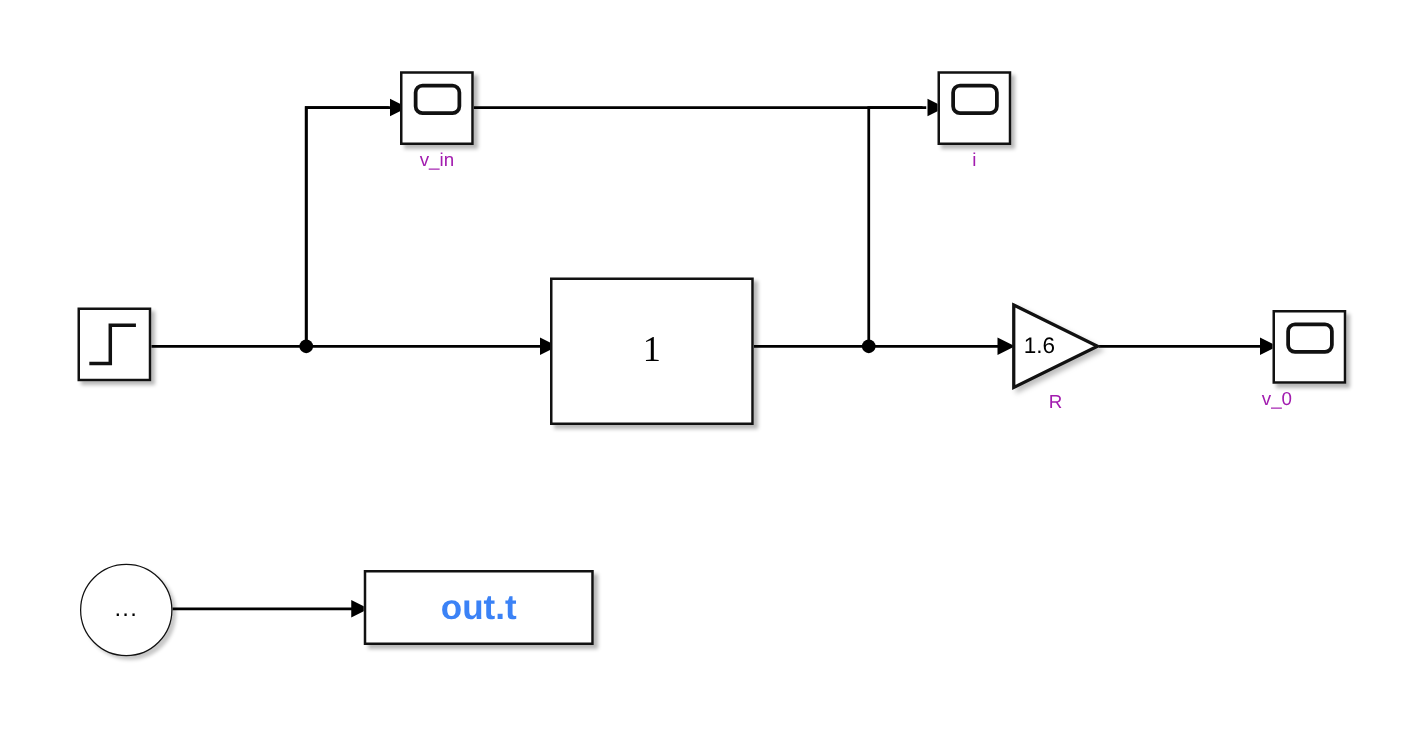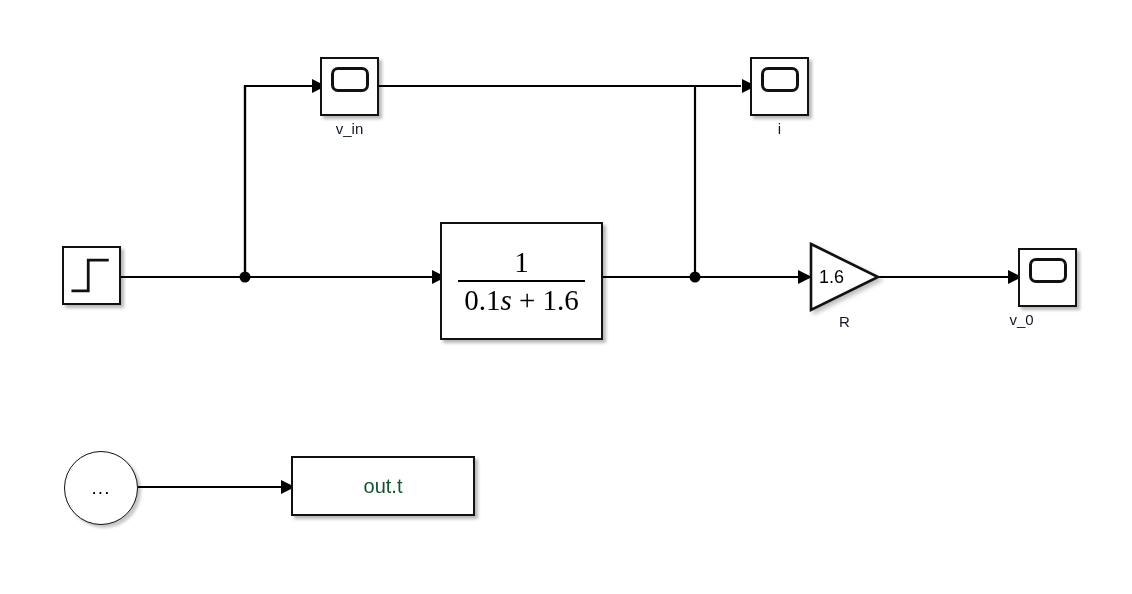--- a/index.html
+++ b/index.html
@@ -100,28 +100,28 @@
     letter-spacing: 1px;
     color: #000;
     line-height: 0.4;
   }
 
   
   #outt-block {
     left: 291px; top: 456px; width: 184px; height: 60px;
     display: flex; align-items: center; justify-content: center;
   }
-  .outt-text { font-size: 20px; color: #14532d; }
+  .outt-text { font-size: 28px; color: #3b82f6; font-weight: bold; }
 
   
   .caption {
     position: absolute;
     font-family: "Liberation Sans", sans-serif;
     font-size: 15px;
-    color: #0f172a;
+    color: #a21caf;
     text-align: center;
     white-space: nowrap;
   }
   #caption-vin { left: 300px; top: 120px; width: 99px; }
   #caption-i   { left: 730px; top: 120px; width: 99px; }
   #caption-v0  { left: 972px; top: 311px; width: 99px; }
   #caption-r   { left: 795px; top: 313px; width: 99px; }
 
   
   #wires { position: absolute; left: 0; top: 0; width: 1132px; height: 594px; }
@@ -160,21 +160,20 @@
 
   <div class="blk" id="step-block">
     <svg class="step-icon" viewBox="0 0 59 59" width="55" height="55">
       <polyline points="8,46 26,46 26,13 48,13" fill="none" stroke="#111" stroke-width="3"></polyline>
     </svg>
   </div>
 
   <div class="blk" id="tf-block">
     <div class="fraction">
       <div class="num">1</div>
-      <div class="den"><span>0.1</span><span class="ital">s</span> + <span>1.6</span></div>
     </div>
   </div>
 
   <div id="gain-block">
     <svg width="75" height="74" viewBox="0 0 75 74">
       <polygon points="4,4 71,37 4,70" fill="#ffffff" stroke="#111111" stroke-width="2.6" stroke-linejoin="miter" style="filter: drop-shadow(3px 3px 2px rgba(0,0,0,0.25));"></polygon>
     </svg>
     <div class="gain-value">1.6</div>
   </div>
   <div class="caption" id="caption-r">R</div>

